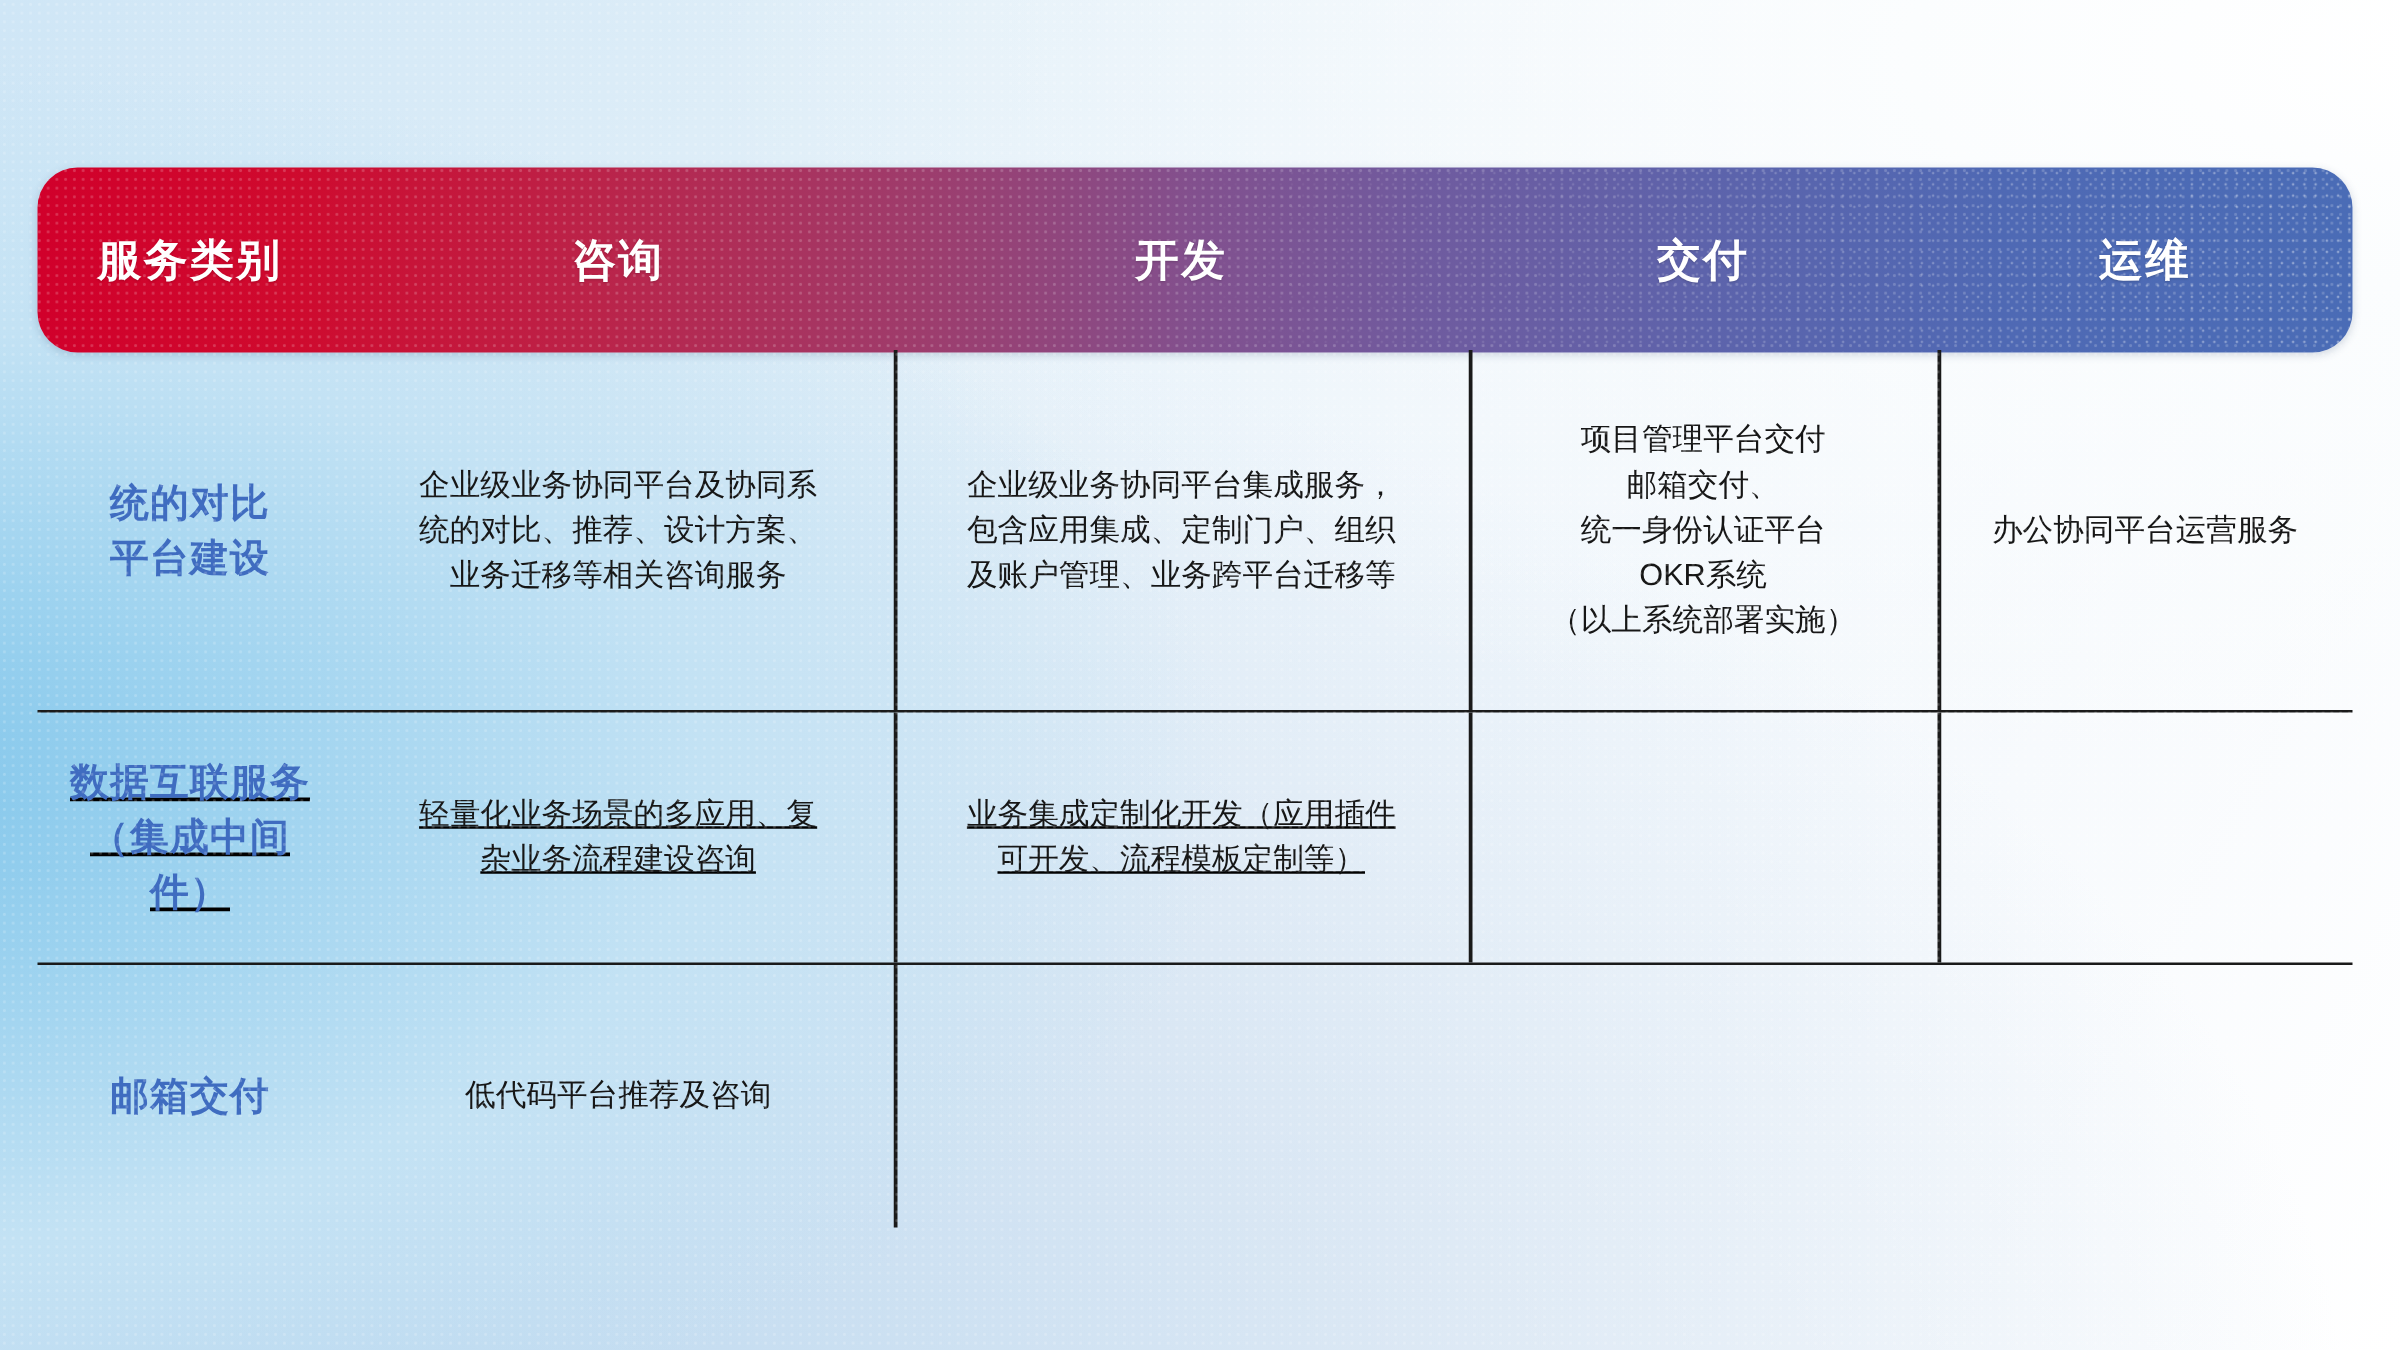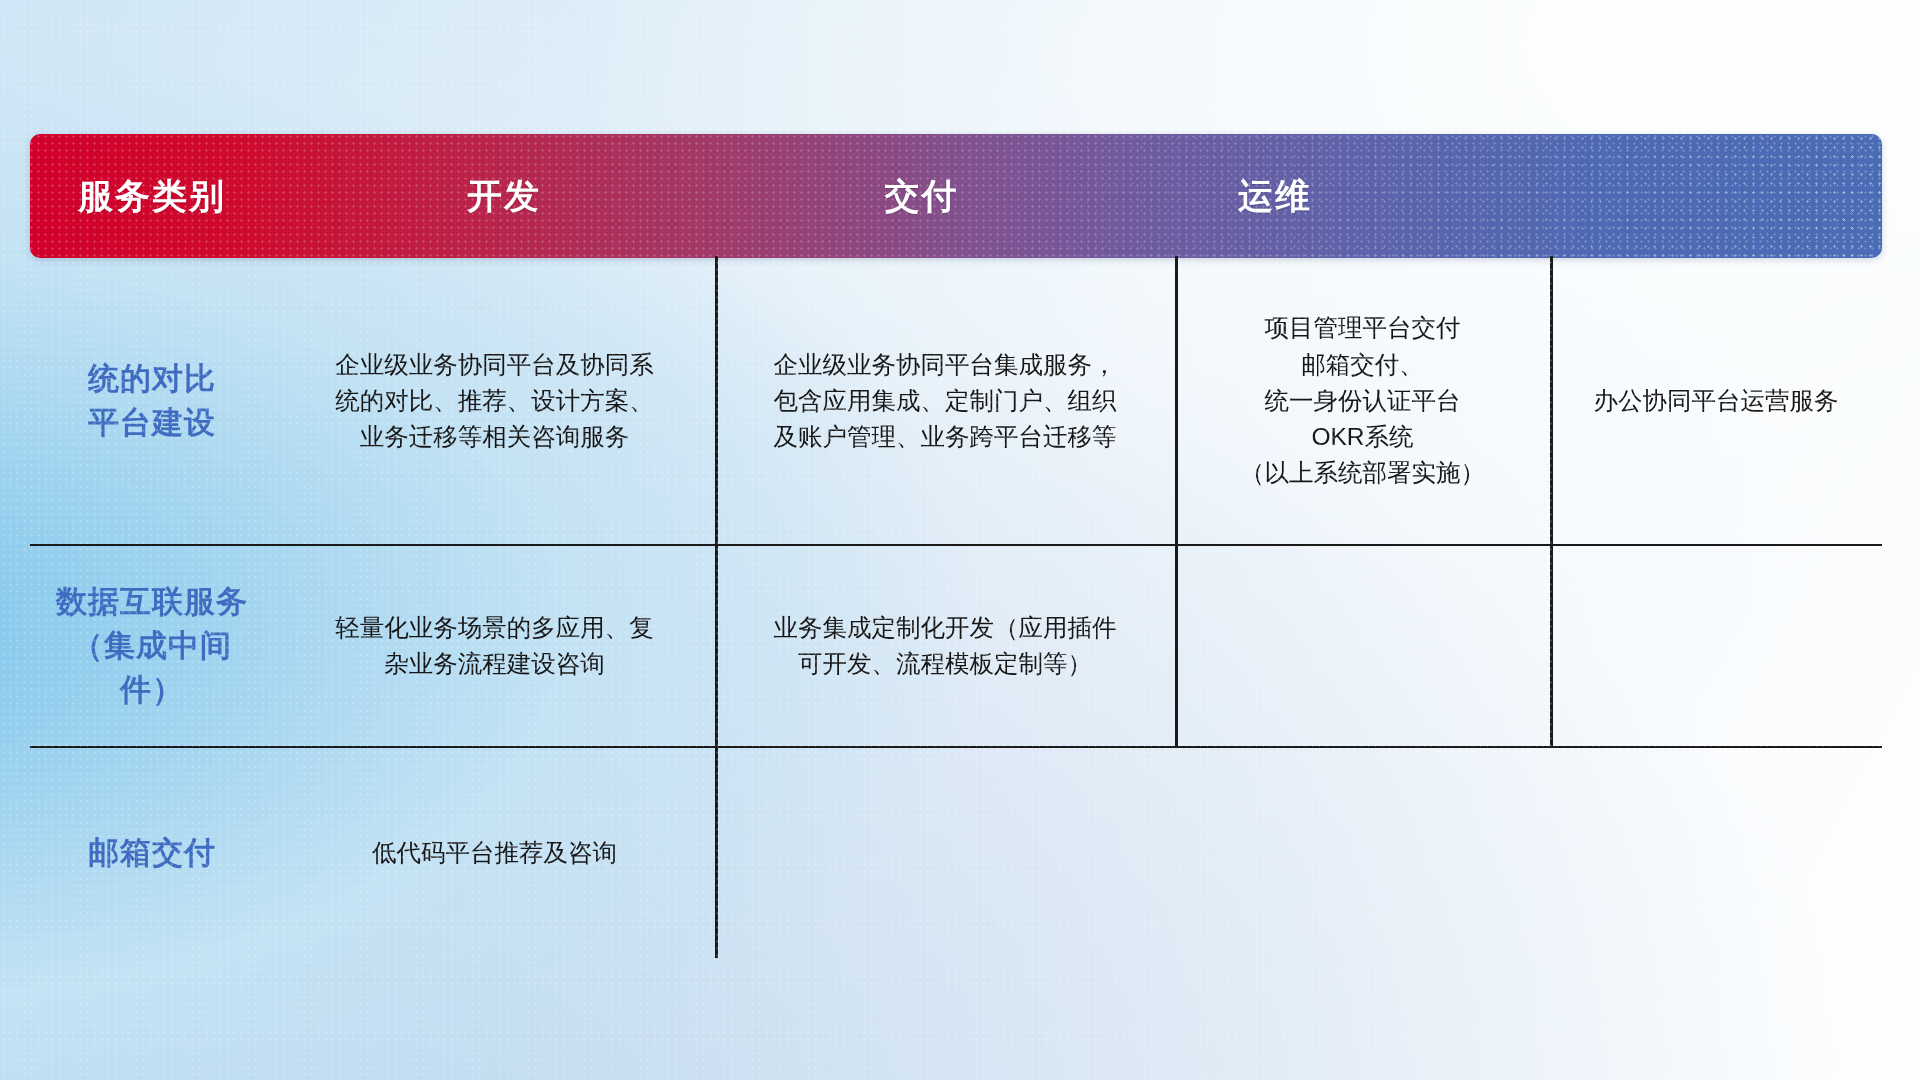--- a/index.html
+++ b/index.html
@@ -32,22 +32,22 @@
   
   #table-wrap {
     position:absolute;
     left:30px; top:134px;
     width:1852px; height:824px;
   }
 
   
   .thead {
     position:relative;
-    height:124px;
-    border-radius:10px;
+    height:148px;
+    border-radius:32px;
     background:linear-gradient(90deg,
         #d1002b 0%,
         #cf0a2e 11%,
         #bb2349 24%,
         #9e3c6c 38%,
         #82508e 50%,
         #6f5b9f 60%,
         #5d63ab 72%,
         #4f69b4 85%,
         #4a6cb6 100%);
@@ -117,32 +117,33 @@
 
   
   .c1 { width:244px; }
   .c2 { width:441px; }
   .c3 { width:460px; }
   .c4 { width:375px; }
   .c5 { width:332px; }
 
   
   .r1 { height:288px; }
-  .r2 { height:202px; }
+  .r2 { height:202px;text-decoration:underline; }
   .r3 { height:210px; }
 </style>
 </head>
 <body>
 
 <div id="page">
 
   <div id="table-wrap">
 
     <div class="thead">
       <div class="th c1">服务类别</div>
+      <div class="th c2">咨询</div>
       <div class="th c3">开发</div>
       <div class="th c4">交付</div>
       <div class="th c5">运维</div>
     </div>
 
     <div class="tbody">
 
       <div class="trow r1">
         <div class="td c1 cat">统的对比
 平台建设</div>

